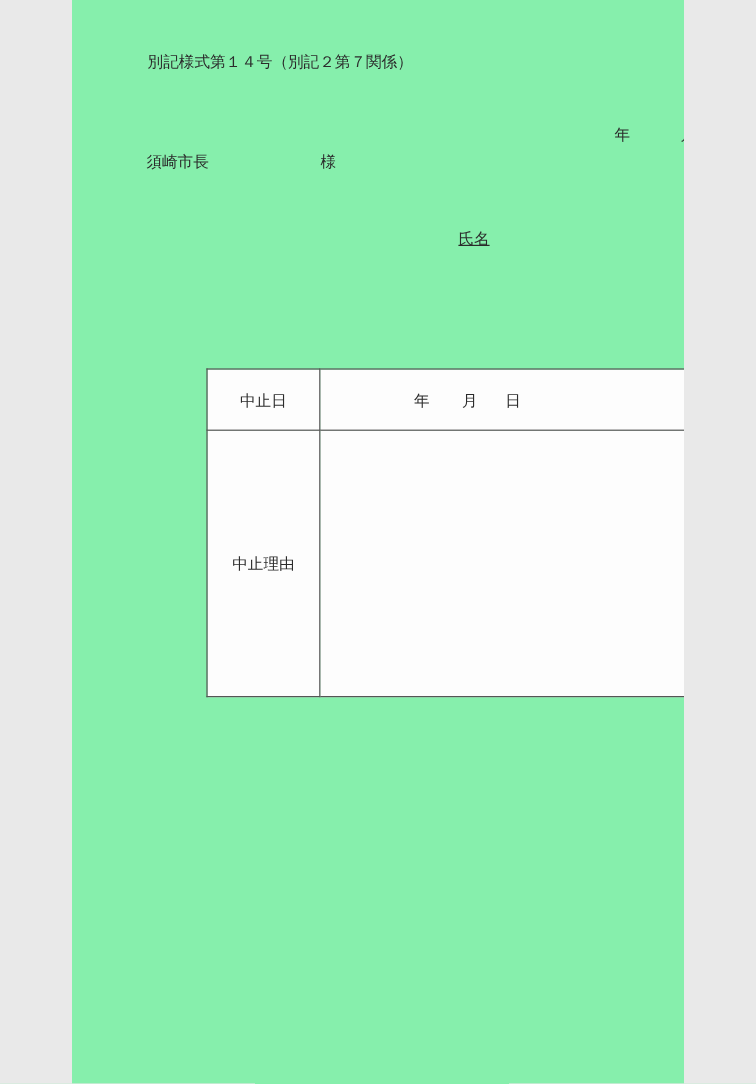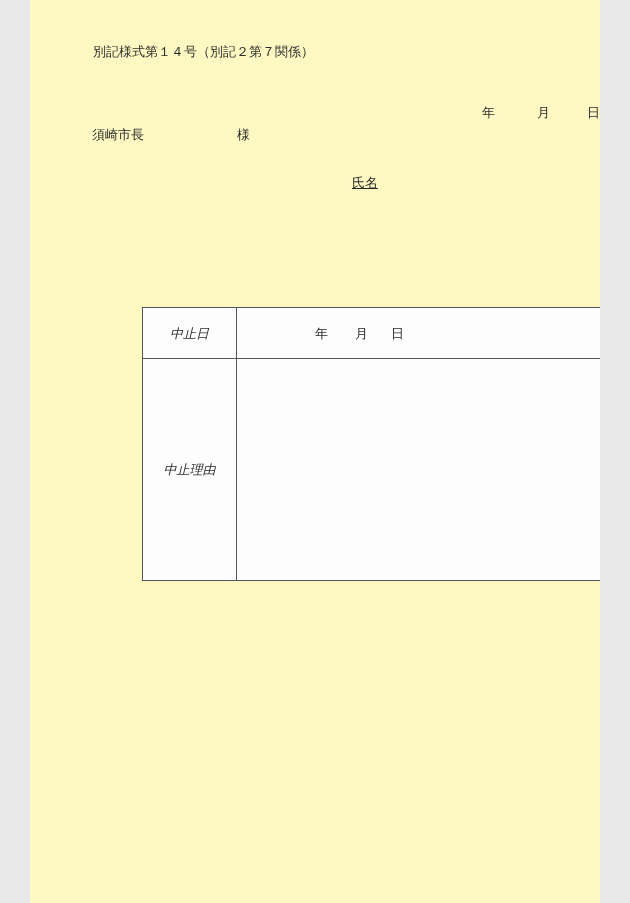--- a/index.html
+++ b/index.html
@@ -2,24 +2,24 @@
 <html><head>
 <meta charset="utf-8">
 <style>
   html, body {
     margin: 0;
     padding: 0;
     background: #e9e9e9;
   }
   .page {
     position: relative;
-    width: 570px;
+    width: 510px;
     height: 903px;
     margin: 0 auto;
-    background: #fef9c3;
+    background: #86efac;
     color: #2b2b2b;
     font-family: "Liberation Serif", "DejaVu Serif", serif;
     font-size: 13px;
     line-height: 1;
     overflow: hidden;
   }
   .form-number {
     position: absolute;
     left: 63px;
     top: 45px;
@@ -44,21 +44,21 @@
   .addressee {
     position: absolute;
     left: 62px;
     top: 128px;
     white-space: nowrap;
   }
   .addressee .honorific { margin-left: 93px; }
   .name-label {
     position: absolute;
     left: 322px;
-    top: 176px;
+    top: 192px;
     white-space: nowrap;
     text-decoration: underline;
   }
   .body-paragraph {
     position: absolute;
     left: 42px;
     top: 241px;
     width: 548px;
   }
   .body-line {
@@ -79,21 +79,21 @@
   .doc-table td {
     border: 1px solid #555555;
     background: #fdfdfd;
     padding: 0;
     vertical-align: middle;
   }
   .doc-table .col-label { width: 93px; }
   .doc-table .col-value { width: 332px; }
   .row-date  { height: 51px; }
   .row-reason { height: 222px; }
-  td.label-cell { text-align: center; font-style: italic; }
+  td.label-cell { text-align: center; }
   td.date-cell { padding-left: 78px; }
   .cell-date .m { margin-left: 27px; }
   .cell-date .d { margin-left: 23px; }
 </style>
 </head>
 <body>
 
 <div class="page">
 
   <div class="form-number">別記様式第１４号（別記２第７関係）</div>

